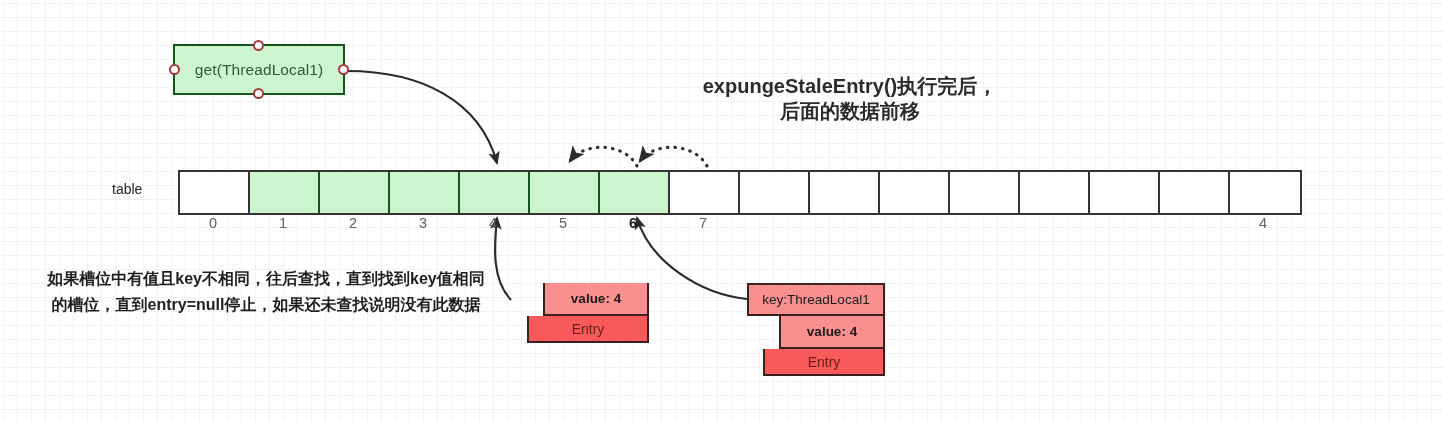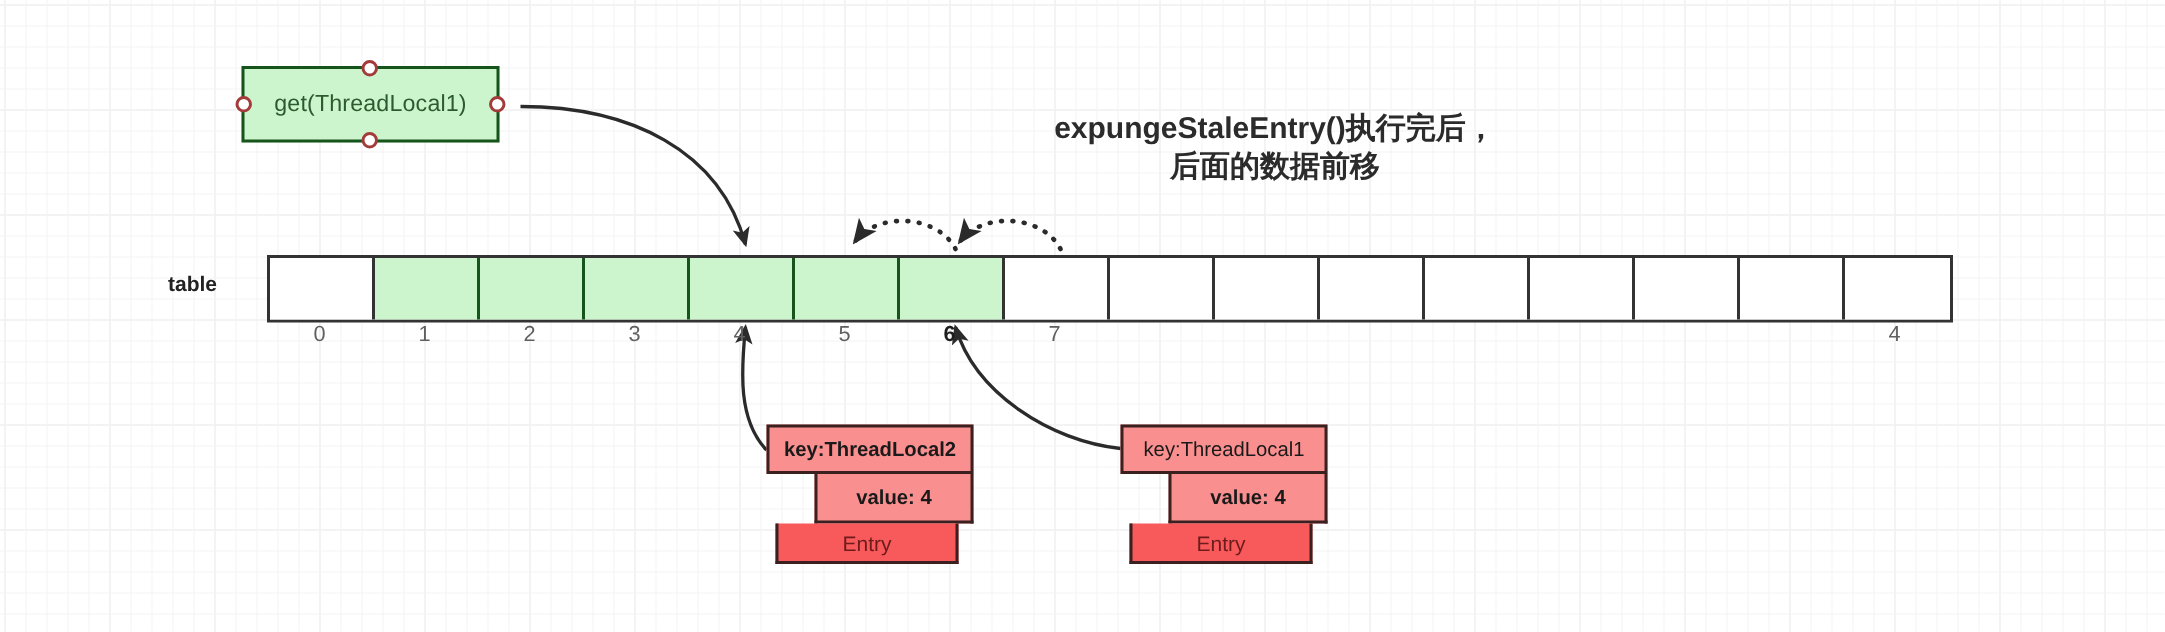--- a/index.html
+++ b/index.html
@@ -32,21 +32,21 @@
     position: absolute;
     left: 0; top: 0;
     width: 1443px;
     height: 421px;
     pointer-events: none;
   }
 
   
   .call-node {
     position: absolute;
-    left: 161px;
+    left: 173px;
     top: 44px;
     width: 172px;
     height: 51px;
     background: #cdf5cd;
     border: 2px solid #17541b;
     box-sizing: border-box;
     display: flex;
     align-items: center;
     justify-content: center;
   }
@@ -82,21 +82,21 @@
     color: #2b2b2b;
     line-height: 25px;
   }
 
   
   .table-label {
     position: absolute;
     left: 112px;
     top: 181px;
     font-size: 14px;
-    font-weight: bold;
+    font-weight: normal;
     color: #222222;
   }
   #table-row {
     position: absolute;
     left: 178px;
     top: 170px;
     height: 41px;
     display: flex;
     border: 2px solid #333333;
     box-sizing: content-box;
@@ -160,21 +160,21 @@
     display: flex;
     align-items: center;
     justify-content: center;
     font-size: 13.5px;
     color: #1a1a1a;
     white-space: nowrap;
   }
   .entry-value { border-top: none; margin-left: 32px; }
   .entry-key.bold, .entry-value.bold { font-weight: bold; }
   .entry-footer {
-    margin-left: 6px;
+    margin-left: 16px;
     width: 122px;
     height: 27px;
     box-sizing: border-box;
     background: #f8595b;
     border: 2px solid #3b2020;
     border-top: none;
     display: flex;
     align-items: center;
     justify-content: center;
     font-size: 14px;
@@ -243,23 +243,23 @@
       <div class="index-label" style="left: 70px;">1</div>
       <div class="index-label" style="left: 140px;">2</div>
       <div class="index-label" style="left: 210px;">3</div>
       <div class="index-label" style="left: 280px;">4</div>
       <div class="index-label" style="left: 350px;">5</div>
       <div class="index-label strong" style="left: 420px;">6</div>
       <div class="index-label" style="left: 490px;">7</div>
       <div class="index-label" style="left: 1050px;">4</div>
     </div>
 
+  <div class="note">如果槽位中有值且key不相同，往后查找，直到找到key值相同的槽位，直到entry=null停止，如果还未查找说明没有此数据</div>
 
   <div class="entry-box" id="entry-box-1">
-    <div class="entry-key bold">key:ThreadLocal2</div>
     <div class="entry-value bold">value: 4</div>
     <div class="entry-footer">Entry</div>
   </div>
 
   <div class="entry-box" id="entry-box-2">
     <div class="entry-key">key:ThreadLocal1</div>
     <div class="entry-value bold">value: 4</div>
     <div class="entry-footer">Entry</div>
   </div>
 

